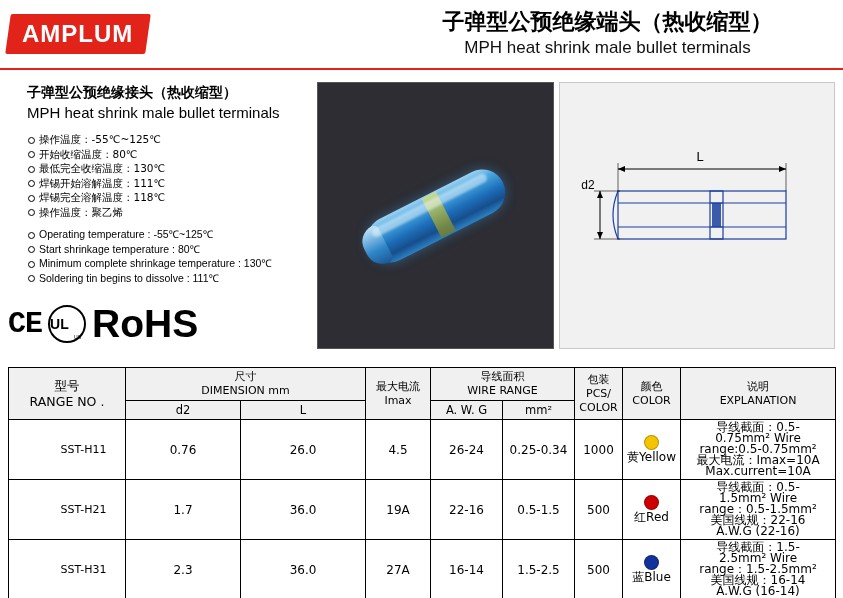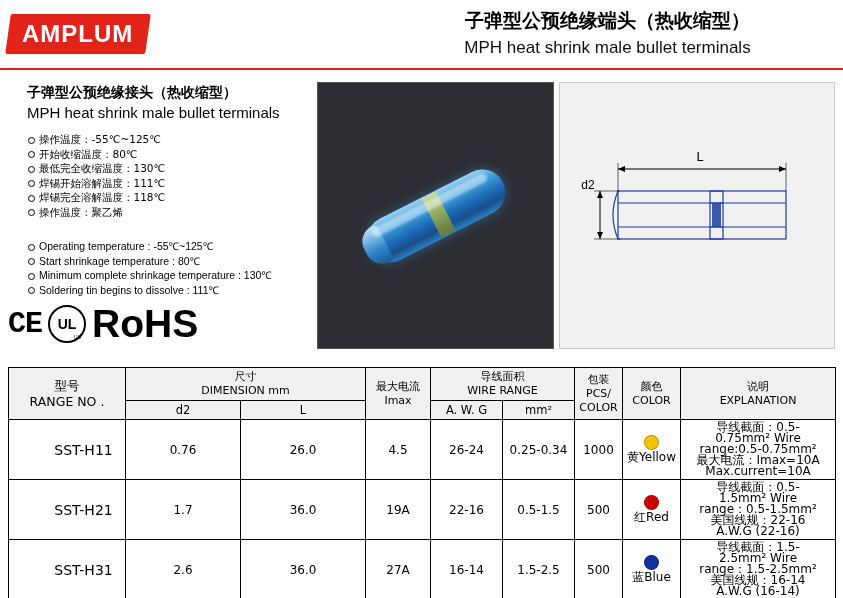--- a/index.html
+++ b/index.html
@@ -24,22 +24,22 @@
   }
   .logo span{
     color:#fff;font-size:24px;font-weight:bold;letter-spacing:1px;
     transform:skewX(8deg);
     font-family:"Liberation Sans", sans-serif;
   }
   .header-title{
     position:absolute;left:380px;top:8px;width:455px;text-align:center;
   }
   .header-title .cn{
-    font-size:19px;font-weight:bold;line-height:28px;
-    font-family:Liberation Mono, monospace;
+    font-size:22px;font-weight:bold;line-height:28px;
+    font-family:Liberation Serif, serif;
   }
   .header-title .en{
     font-size:17px;line-height:24px;color:#111;
     font-family:"Liberation Sans", sans-serif;
   }
   .header-rule{
     position:absolute;left:0;top:68px;width:843px;height:2px;background:#e2231a;
   }
 
   
@@ -55,31 +55,31 @@
   }
   .spec ul{list-style:none;margin:0;padding:0;}
   .spec li{
     font-size:10.5px;line-height:14.5px;padding-left:12px;position:relative;
     font-family:"DejaVu Sans", sans-serif;
   }
   .spec li:before{
     content:"";position:absolute;left:1px;top:4.5px;
     width:5px;height:5px;border:1px solid #000;border-radius:50%;
   }
-  .spec .grp2{margin-top:20px;}
+  .spec .grp2{margin-top:8px;}
   .spec .grp2 li{font-family:"Liberation Sans", sans-serif;font-size:10.5px;}
 
   
   .certs{
     position:absolute;left:8px;top:302px;display:flex;align-items:center;
   }
   .ce{font-size:30px;font-weight:bold;letter-spacing:-1px;font-family:Liberation Mono, monospace;}
   .ul-mark{
     width:34px;height:34px;border:2.5px solid #000;border-radius:50%;
-    display:flex;align-items:center;justify-content:center;margin:0 6px;
+    display:flex;align-items:center;justify-content:flex-start;margin:0 6px;
     font-size:14px;font-weight:bold;position:relative;
   }
   .ul-mark .sub{position:absolute;bottom:1px;right:3px;font-size:5px;font-weight:normal;}
   .rohs{font-size:39px;font-weight:bold;font-family:"Liberation Sans", sans-serif;}
 
   
   .photo{
     position:absolute;left:317px;top:82px;width:235px;height:265px;
     background:#2d2d33;border:1px solid #555;
     overflow:hidden;
@@ -129,21 +129,21 @@
   .tbl thead td{
     background:#f0f0f0;
     font-size:11.5px;font-weight:normal;
     padding:2px 1px;
   }
   .tbl thead .big{font-size:12.5px;line-height:16px;}
   .tbl thead .sm{font-size:11px;line-height:14px;}
   .tbl tbody td{
     height:38px;font-size:12px;
   }
-  .tbl tbody .model{font-size:14px;padding-left:34px;}
+  .tbl tbody .model{font-size:11px;padding-left:34px;}
   .colorcell{font-size:10.5px;line-height:13px;}
   .dot{
     width:13px;height:13px;border-radius:50%;margin:0 auto 1px auto;
     border:1px solid rgba(0,0,0,.25);
   }
   .dot.yellow{background:#f5c400;}
   .dot.red{background:#cc0000;}
   .dot.blue{background:#12329b;}
   .expl{font-size:8px;line-height:11px;text-align:center;padding:2px 15px;}
   .expl .l{display:block;}
@@ -310,21 +310,21 @@
         <div class="dot red"></div>
         <span>红</span><span>Red</span>
       </td>
       <td class="expl">
         <span class="l">导线截面：0.5-1.5mm²   Wire range：0.5-1.5mm²</span>
         <span class="l">美国线规：22-16             A.W.G (22-16)</span>
       </td>
     </tr>
     <tr>
       <td class="model">SST-H31</td>
-      <td>2.6</td>
+      <td>2.3</td>
       <td>36.0</td>
       <td>27A</td>
       <td>16-14</td>
       <td>1.5-2.5</td>
       <td>500</td>
       <td class="colorcell">
         <div class="dot blue"></div>
         <span>蓝</span><span>Blue</span>
       </td>
       <td class="expl">

